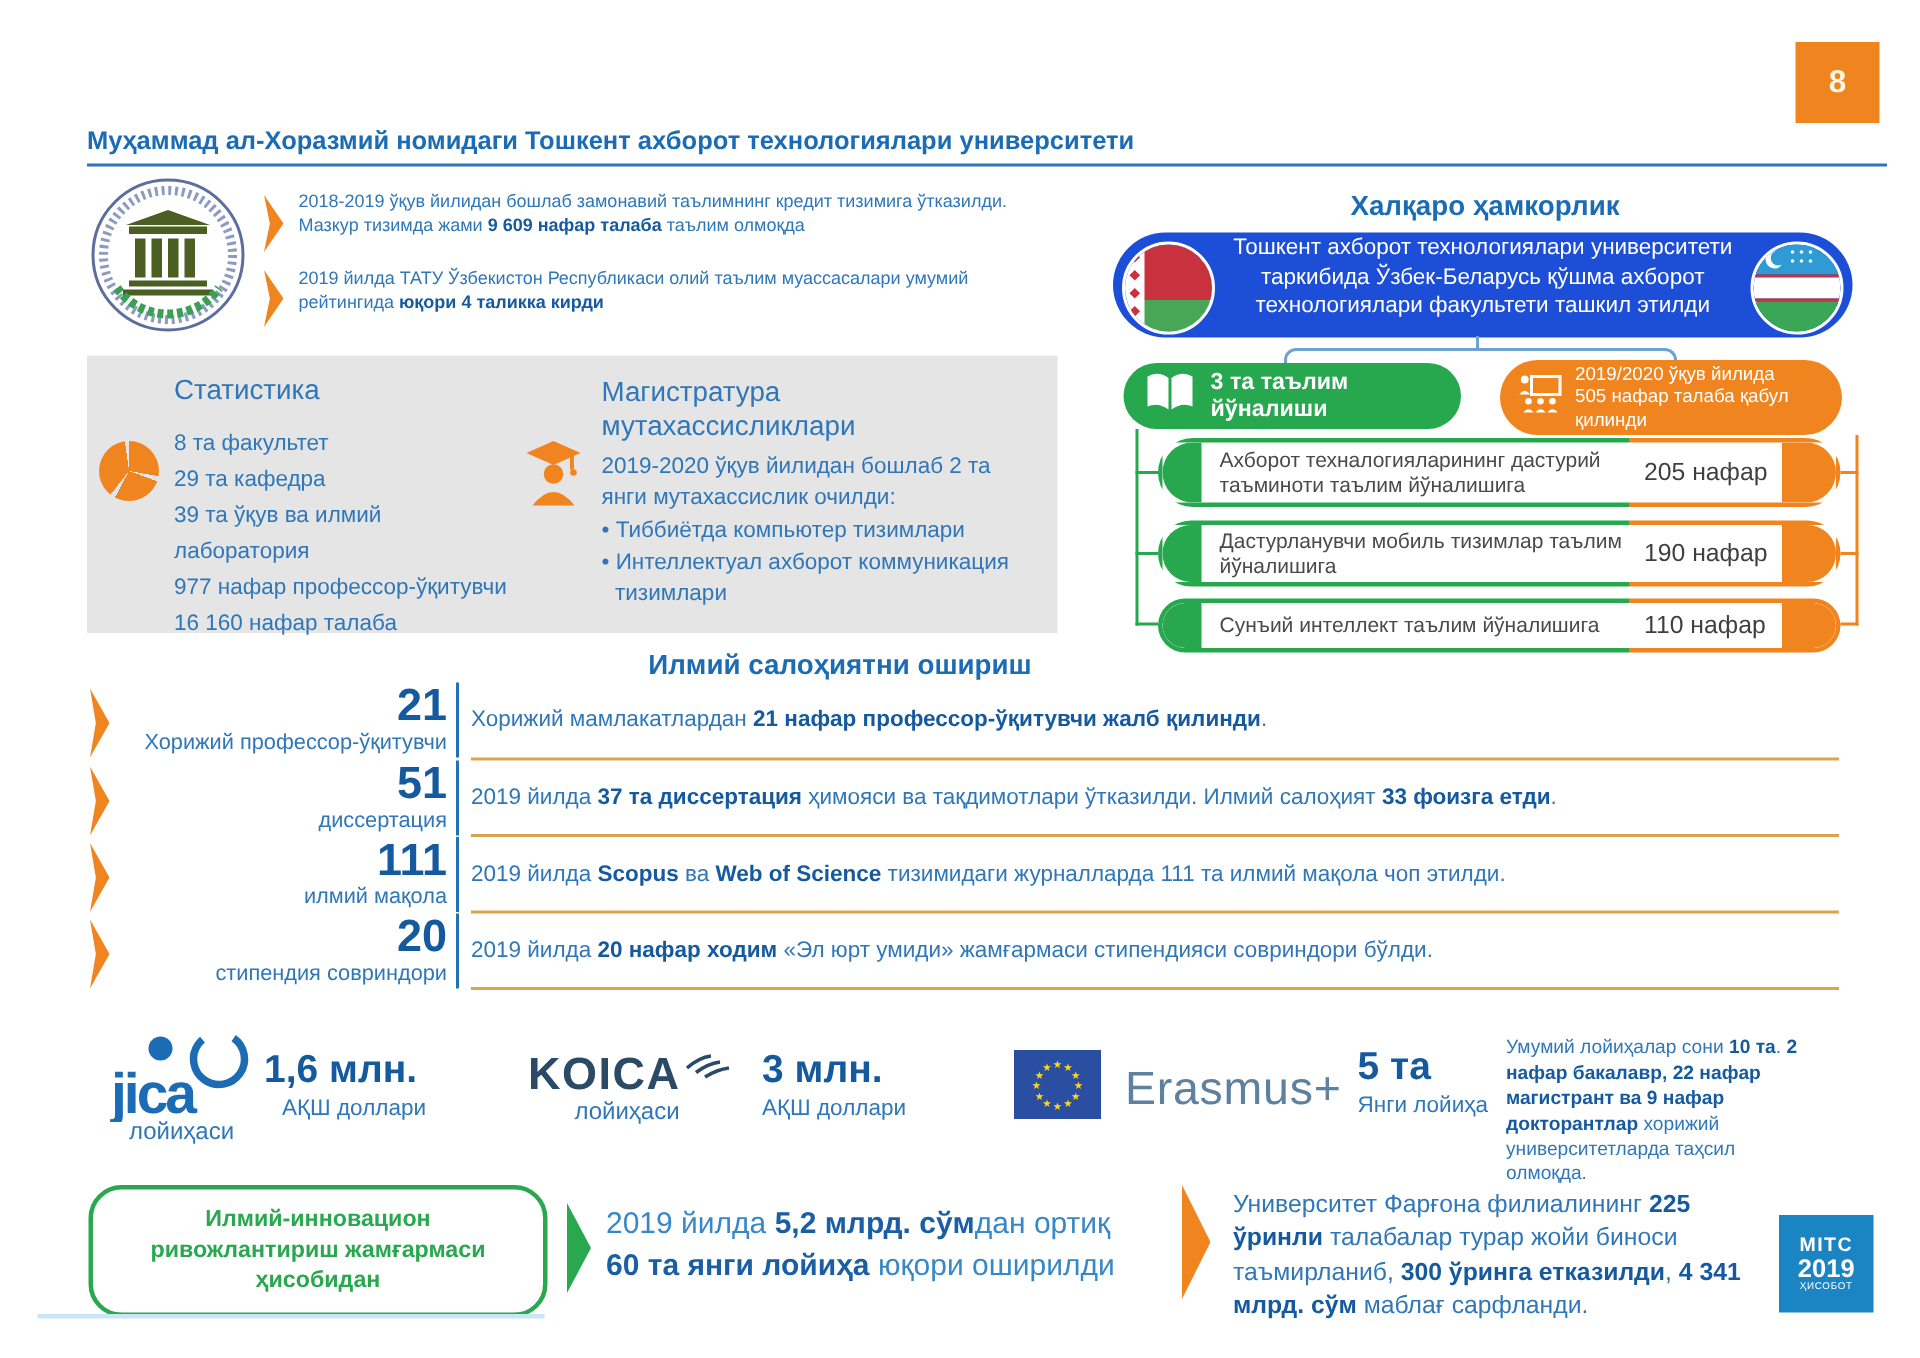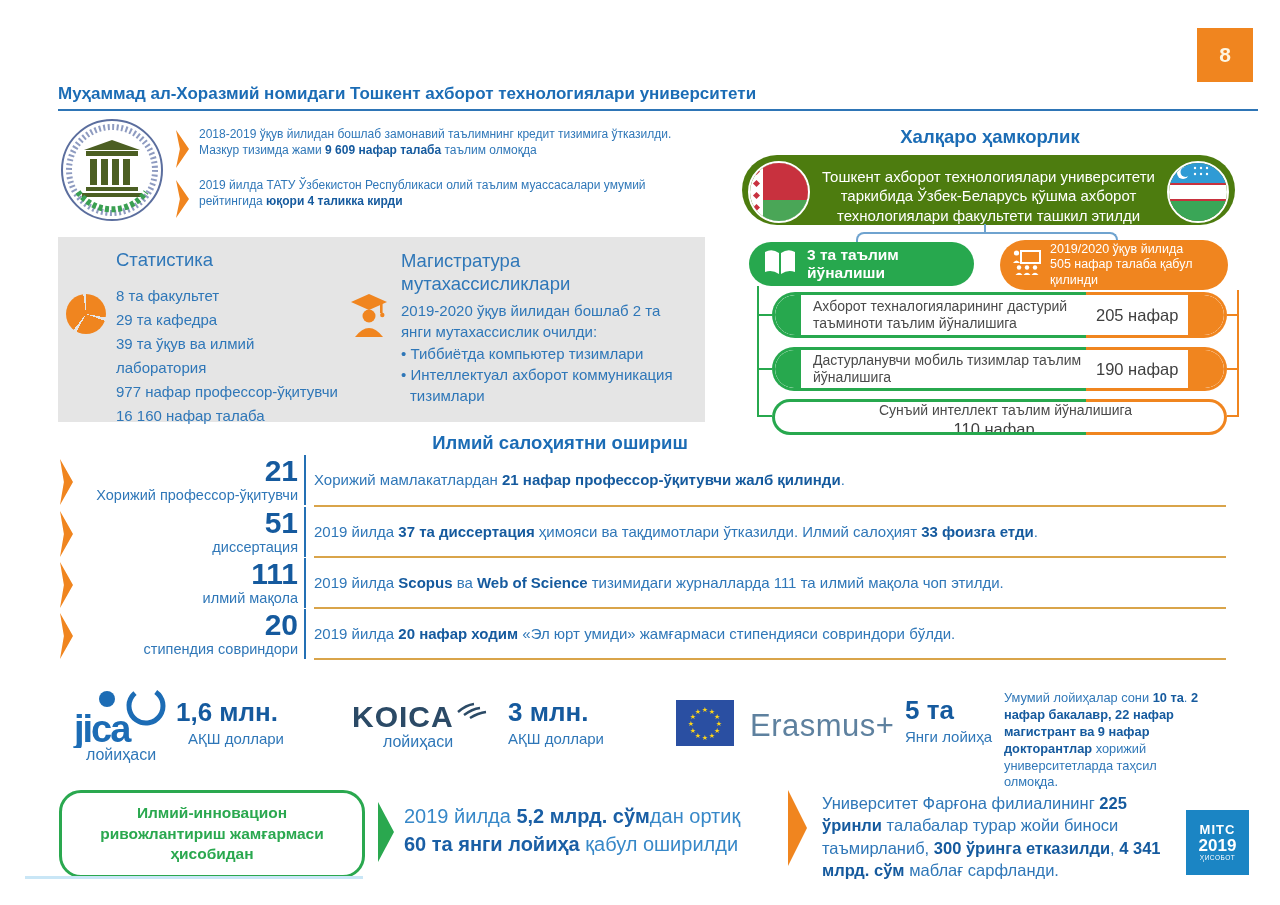--- a/index.html
+++ b/index.html
@@ -22,34 +22,34 @@
 
   
   .graybox{left:58px;top:237px;width:647px;height:185px;background:#E5E5E5;}
   .sec-h{font-size:18.5px;color:#2F77B8;}
   .blue-body{font-size:15px;color:#2F77B8;line-height:1.6;}
   .pie{left:66px;top:294px;width:40px;height:40px;border-radius:50%;
        background:conic-gradient(#F0851F 0 100deg,#E5E5E5 100deg 110deg,#F0851F 110deg 208deg,#E5E5E5 208deg 218deg,#F0851F 218deg 352deg,#E5E5E5 352deg 360deg);}
 
   
   .coop-title{left:760px;top:126px;width:460px;text-align:center;font-size:18.5px;font-weight:bold;color:#1B6CB5;}
-  .banner{left:742px;top:155px;width:493px;height:70px;background:#4d7c0f;border-radius:35px;
-          display:flex;align-items:flex-end;justify-content:center;}
+  .banner{left:742px;top:155px;width:493px;height:70px;background:#1d4ed8;border-radius:35px;
+          display:flex;align-items:flex-start;justify-content:center;}
   .banner-text{width:335px;text-align:center;color:#fff;font-size:15px;line-height:1.3;}
   .flagcirc{position:absolute;top:6px;width:58px;height:58px;border-radius:50%;overflow:hidden;border:2px solid #fff;}
   .bracket{left:856px;top:232px;width:258px;height:10px;border:2px solid #6FA3CF;border-bottom:none;border-radius:8px 8px 0 0;}
   .bstub{left:984px;top:224px;width:2px;height:9px;background:#6FA3CF;}
   .pill{border-radius:26px;color:#fff;display:flex;align-items:center;}
   .gpill{left:749px;top:242px;width:225px;height:44px;background:#27A84E;font-size:15.5px;font-weight:bold;}
   .opill{left:1000px;top:240px;width:228px;height:50px;background:#F0851F;font-size:12.5px;line-height:1.25;}
   .conn{background:#27A84E;}
   .conn-o{background:#F0851F;}
   .prow{left:772px;width:455px;border-radius:26px;padding:3px;box-sizing:border-box;
         background:linear-gradient(to right,#27A84E 0 69%,#F0851F 69% 100%);}
-  .prow-in{display:flex;align-items:center;height:100%;background:#fff;border-radius:20px;overflow:hidden;}
+  .prow-in{display:flex;align-items:center;height:100%;background:#fff;border-radius:5px;overflow:hidden;}
   .cap-l{width:26px;align-self:stretch;background:#27A84E;border-radius:23px 0 0 23px;flex:0 0 auto;}
   .cap-r{width:36px;align-self:stretch;background:#F0851F;border-radius:0 23px 23px 0;flex:0 0 auto;}
   .prow-label{flex:1;padding-left:12px;font-size:14px;line-height:1.25;color:#4A4A4A;}
   .prow-val{width:92px;font-size:16.5px;color:#3F3F3F;}
 
   
   .sci-title{left:260px;top:432px;width:600px;text-align:center;font-size:18.5px;font-weight:bold;color:#1B6CB5;}
   .numblock{width:218px;text-align:right;}
   .num{font-size:30px;font-weight:bold;color:#155A9E;line-height:1.02;}
   .numlabel{font-size:14.5px;color:#2F77B8;}
@@ -232,21 +232,21 @@
   </div>
   <div class="abs prow" style="top:347px;height:44px;">
     <div class="prow-in">
       <div class="cap-l"></div>
       <div class="prow-label">Дастурланувчи мобиль тизимлар таълим йўналишига</div>
       <div class="prow-val">190 нафар</div>
       <div class="cap-r"></div>
     </div>
   </div>
   <div class="abs prow" style="top:399px;height:36px;border-radius:18px;">
-    <div class="prow-in" style="border-radius:15px;flex-direction:column;">
+    <div class="prow-in" style="border-radius:15px;">
       <div class="cap-l" style="border-radius:15px 0 0 15px;"></div>
       <div class="prow-label">Сунъий интеллект таълим йўналишига</div>
       <div class="prow-val">110 нафар</div>
       <div class="cap-r" style="border-radius:0 15px 15px 0;"></div>
     </div>
   </div>
 
   <div class="abs sci-title">Илмий салоҳиятни ошириш</div>
 
   <div class="abs chev" style="left:60px;top:459px;width:13px;height:46px;"></div>
@@ -331,21 +331,21 @@
   <div class="abs amount" style="left:905px;top:696px;">5 та</div>
   <div class="abs unit" style="left:905px;top:728px;">Янги лойиҳа</div>
   <div class="abs note" style="left:1004px;top:690px;"><span>Умумий лойиҳалар сони </span><span class="rb">10 та</span><span>. </span><span class="rb">2 нафар бакалавр, 22 нафар магистрант ва 9 нафар докторантлар</span><span> хорижий университетларда таҳсил олмоқда.</span></div>
 
   <div class="abs greenbox">
     <div class="greenbox-text">Илмий-инновацион ривожлантириш жамғармаси ҳисобидан</div>
   </div>
   <div class="abs tri-g" style="left:378px;top:802px;width:16px;height:60px;"></div>
   <div class="abs fund-text" style="left:404px;top:802px;">
     <div><span>2019 йилда </span><span class="rb">5,2 млрд. сўм</span><span>дан ортиқ</span></div>
-    <div><span class="rb">60 та янги лойиҳа</span><span> қабул оширилди</span></div>
+    <div><span class="rb">60 та янги лойиҳа</span><span> юқори оширилди</span></div>
   </div>
 
   <div class="abs tri-o" style="left:788px;top:790px;width:19px;height:76px;"></div>
   <div class="abs branch-text" style="left:822px;top:792px;"><span>Университет Фарғона филиалининг </span><span class="rb">225 ўринли</span><span> талабалар турар жойи биноси таъмирланиб, </span><span class="rb">300 ўринга етказилди</span><span>, </span><span class="rb">4 341 млрд. сўм</span><span> маблағ сарфланди.</span></div>
 
   <div class="abs mitc">
     <div style="font-size:13px;font-weight:bold;letter-spacing:1px;">MITC</div>
     <div style="font-size:17px;font-weight:bold;">2019</div>
     <div style="font-size:6.5px;letter-spacing:.5px;">ҲИСОБОТ</div>
   </div>

